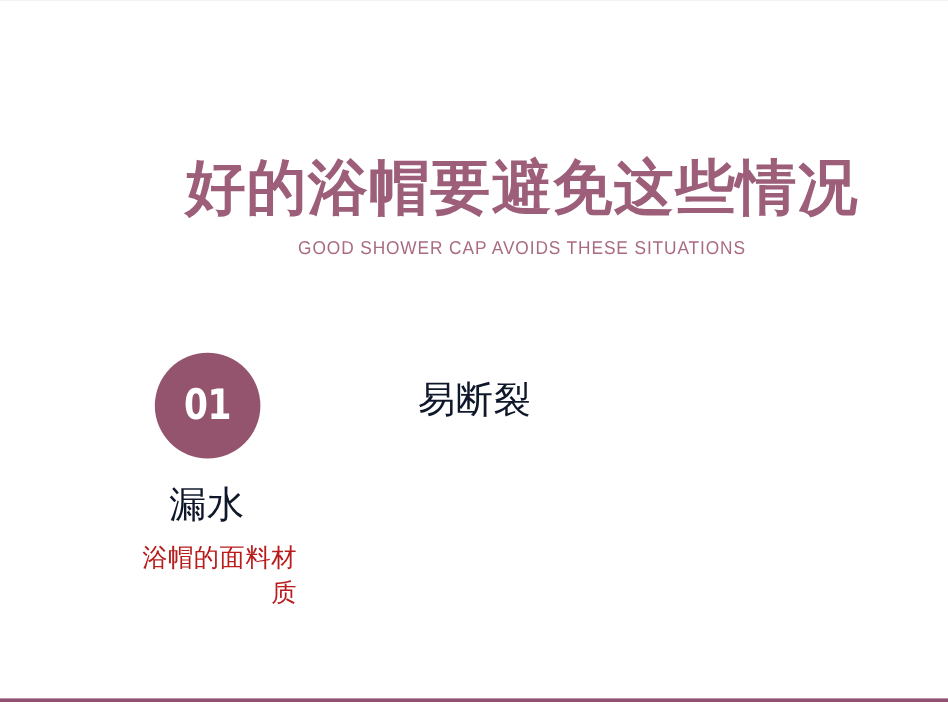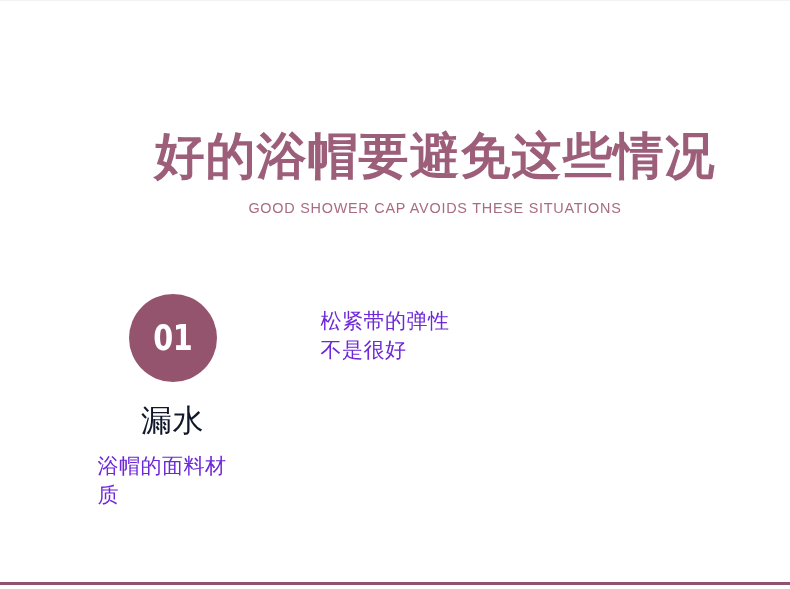--- a/index.html
+++ b/index.html
@@ -75,21 +75,21 @@
     flex-direction: row;
     align-items: flex-start;
     justify-content: flex-start;
   }
 
   .column {
     width: 223px;
     display: flex;
     flex-direction: column;
     align-items: center;
-    text-align: left;
+    text-align: right;
   }
   .column.col-1 { margin-left: 61px; }
   .column.col-2 { margin-left: 0px; }
   .column.col-3 { margin-left: 0px; }
 
   .badge {
     width: 88px;
     height: 88px;
     border-radius: 50%;
     background: #95546e;
@@ -117,21 +117,21 @@
     color: #0f172a;
     line-height: 36px;
     letter-spacing: 0.5px;
     white-space: nowrap;
   }
 
   .item-desc {
     margin-top: 12px;
     font-size: 21px;
     font-weight: normal;
-    color: #6d28d9;
+    color: #b91c1c;
     line-height: 29px;
     letter-spacing: 0.5px;
     width: 150px;
   }
   .column.col-3 .item-desc { width: 138px; }
 
   
   .bottom-rule {
     position: absolute;
     left: 0;
@@ -157,21 +157,21 @@
 
     <div class="column col-1">
       <div class="badge">
         <span class="badge-number">01</span>
       </div>
       <div class="item-title">漏水</div>
       <div class="item-desc">浴帽的面料材质</div>
     </div>
 
     <div class="column col-2">
-      <div class="item-desc">松紧带的弹性不是很好</div>
+      <div class="item-title">易断裂</div>
     </div>
 
 
   </div>
 
   <div class="bottom-rule"></div>
 
 </div>
 
 </body></html>

